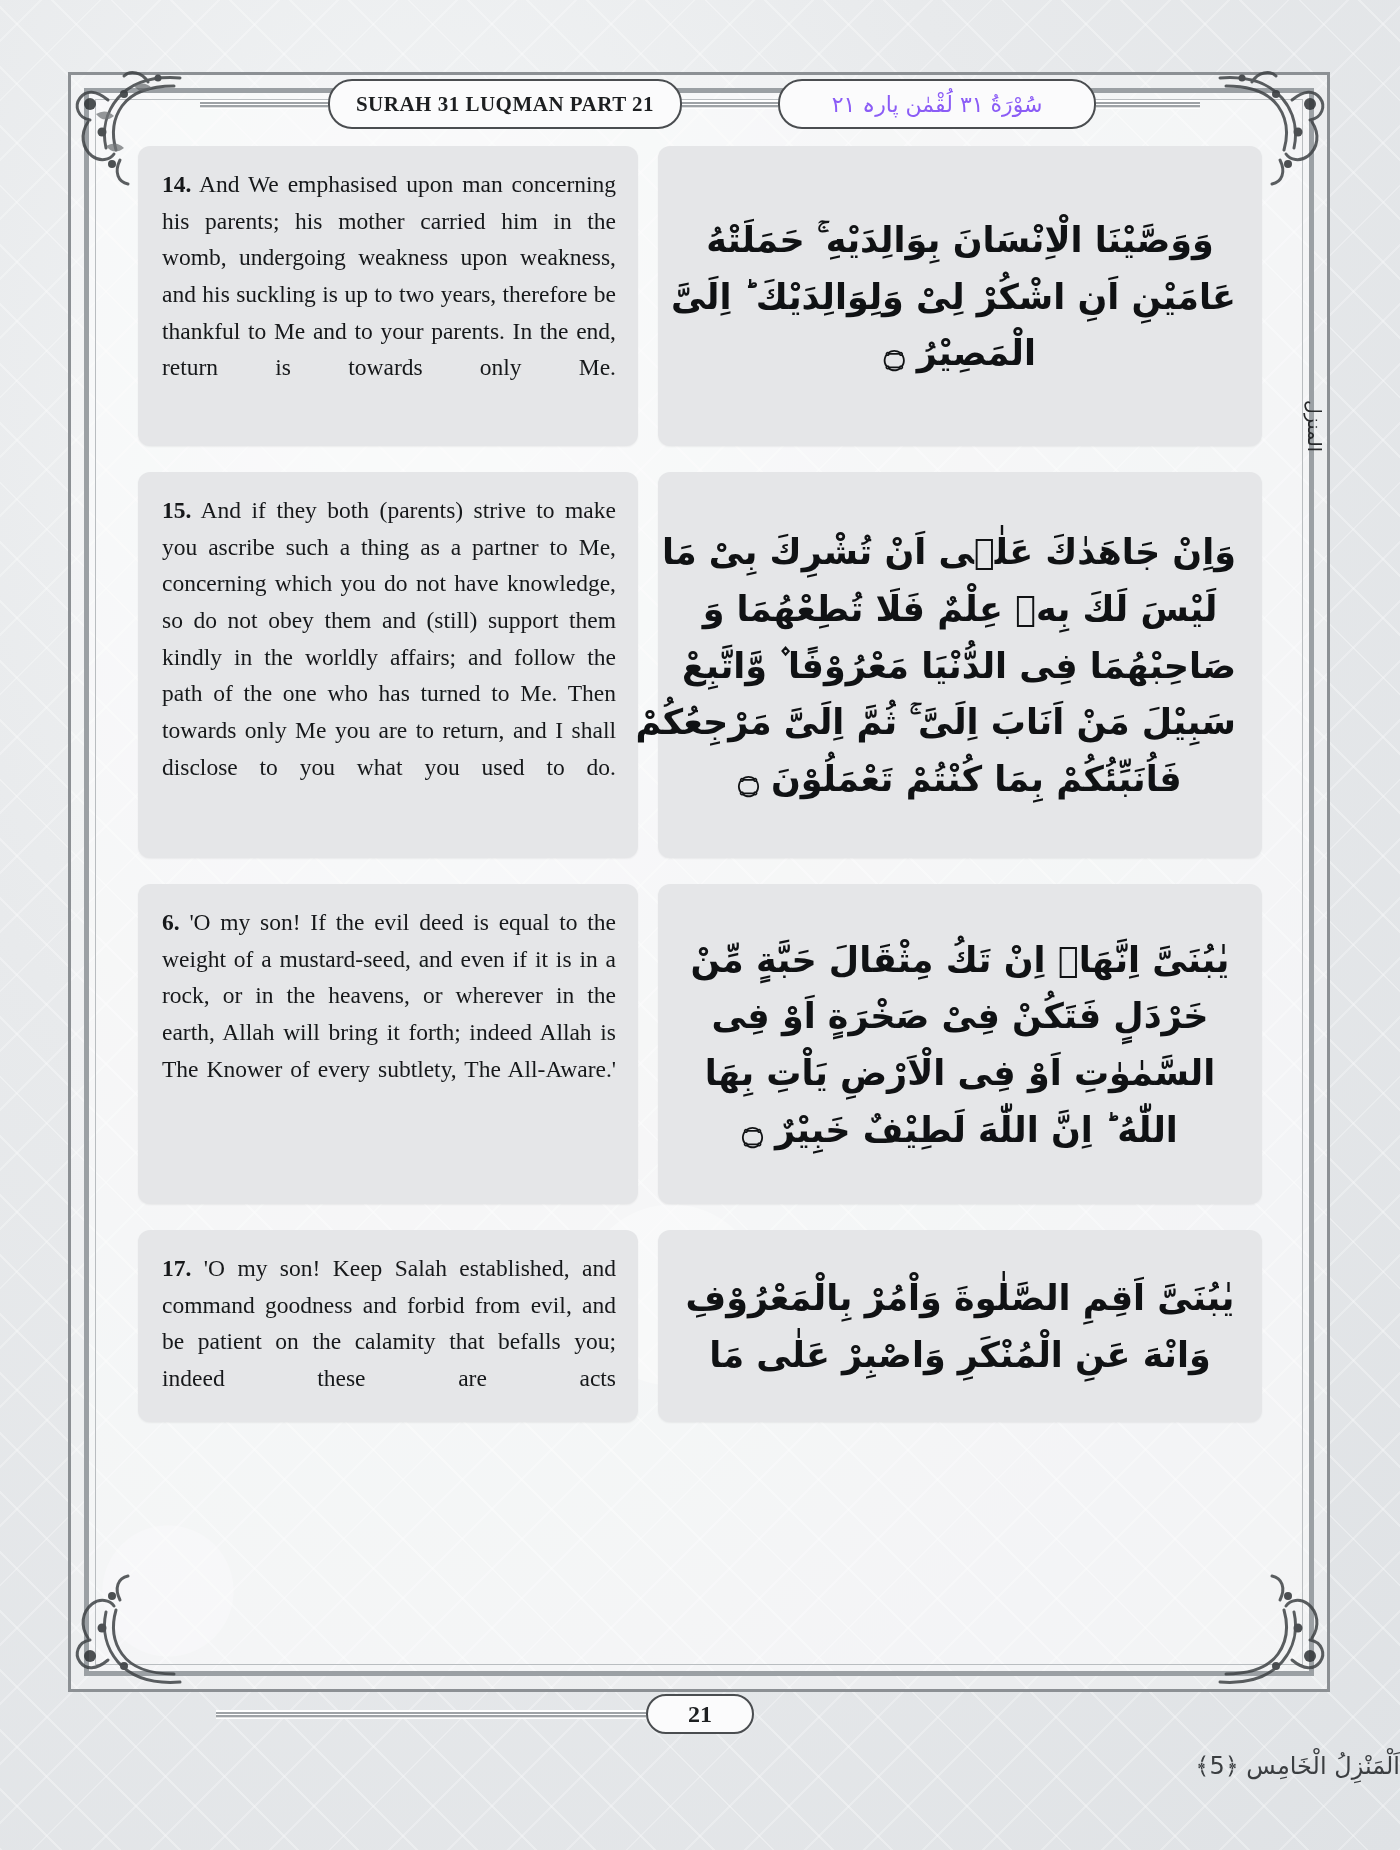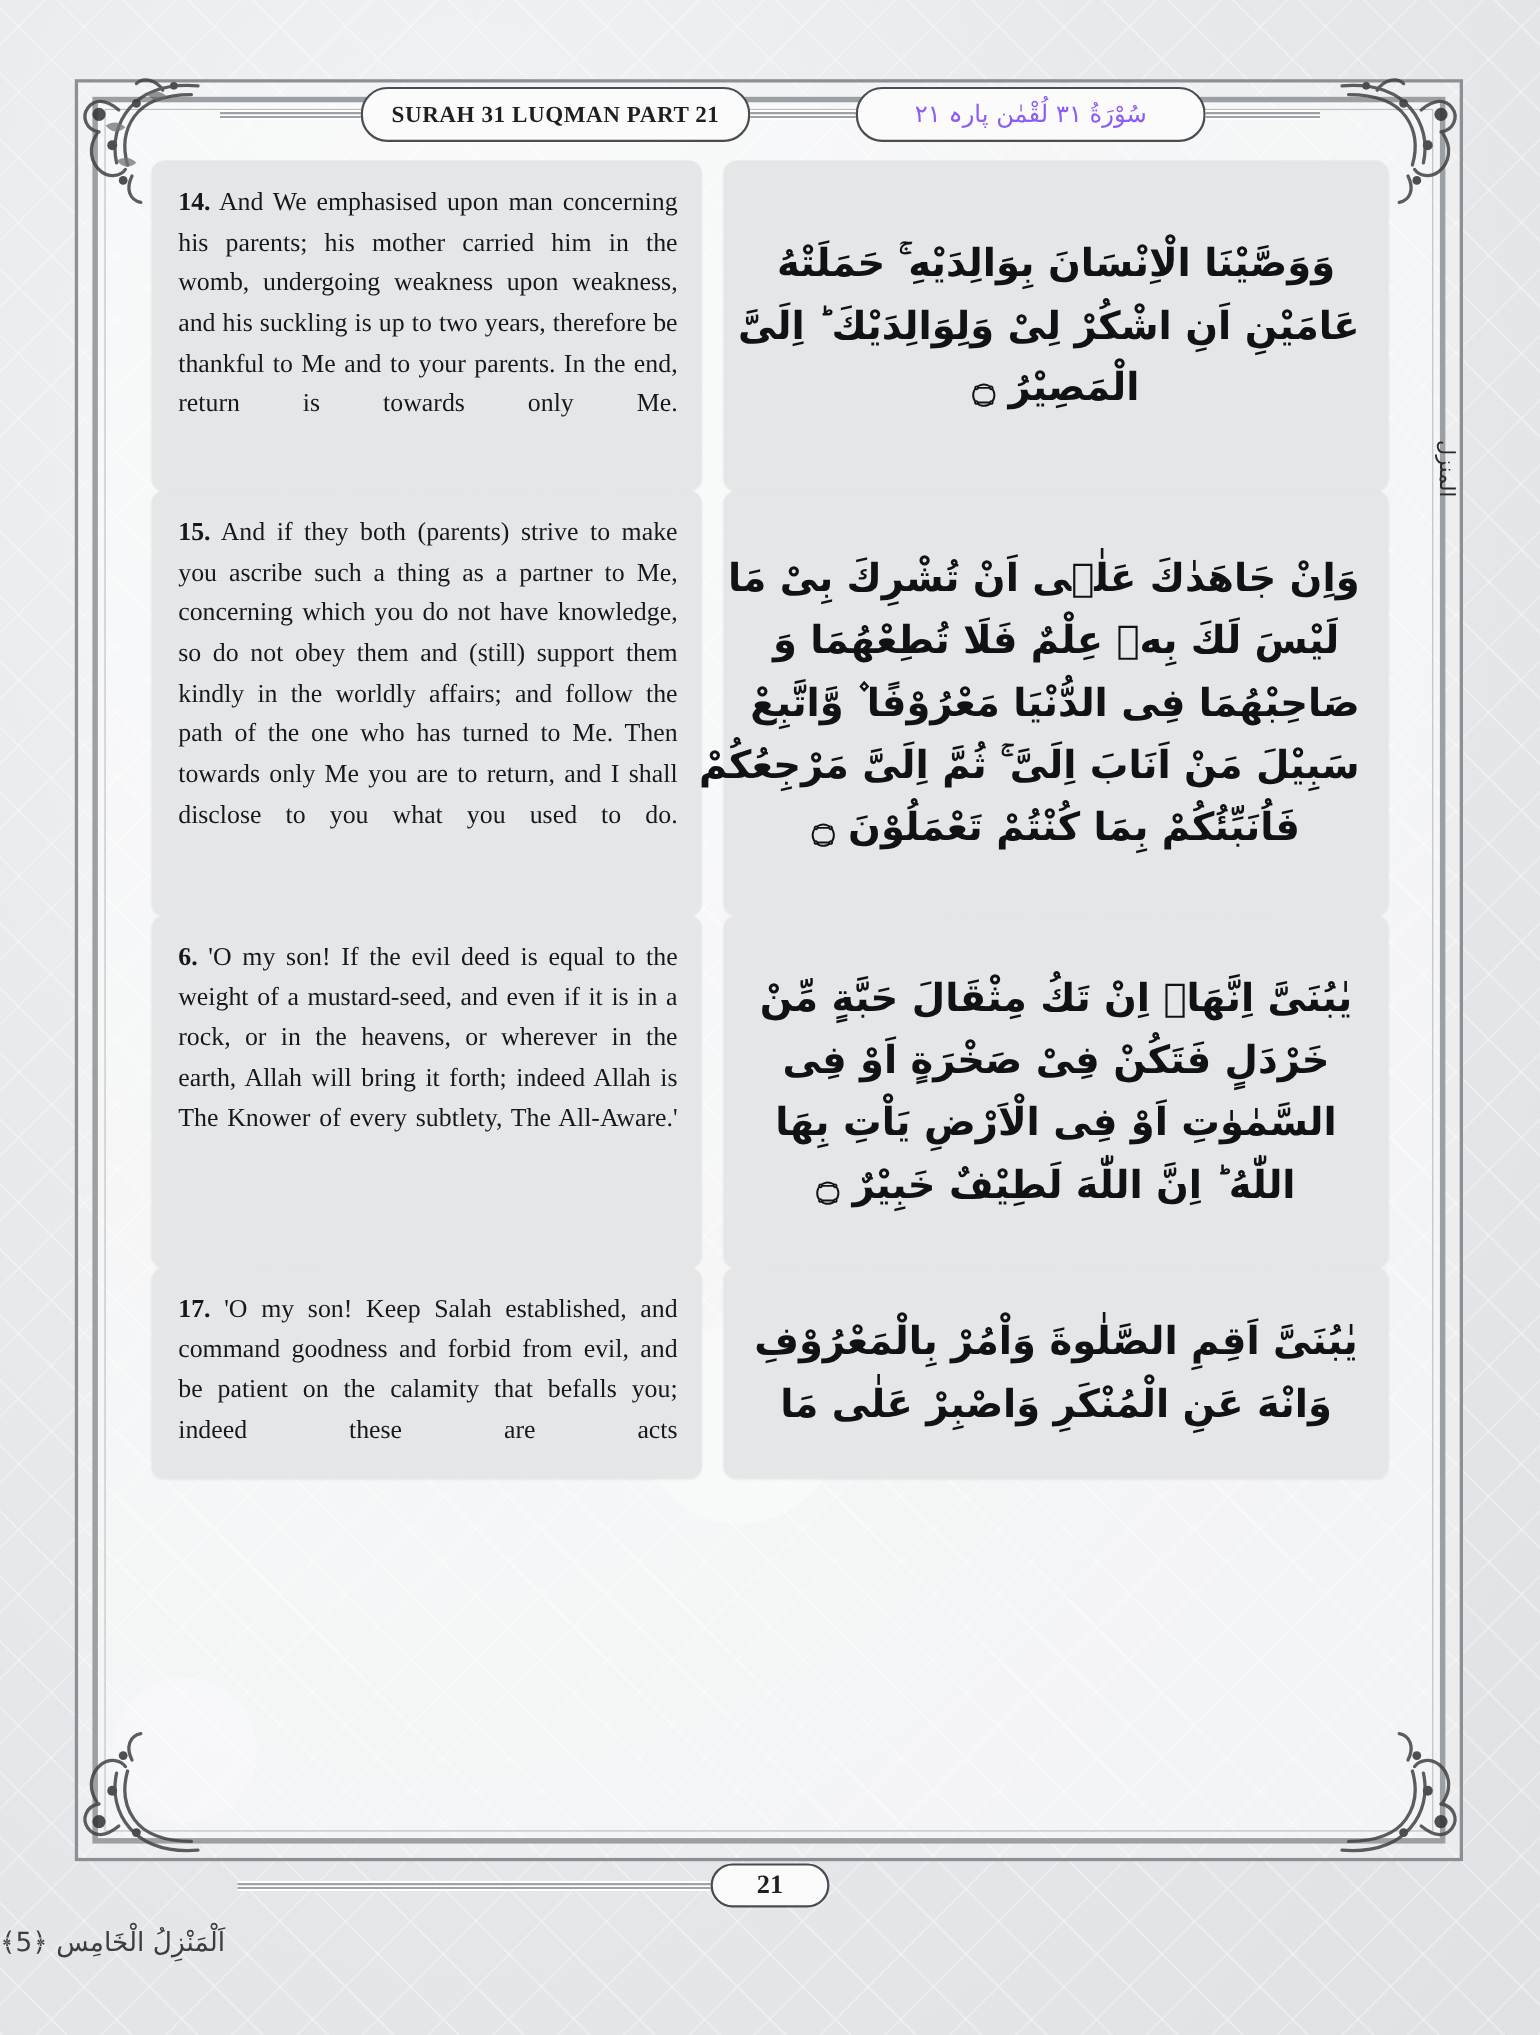--- a/index.html
+++ b/index.html
@@ -129,20 +129,21 @@
     direction: rtl;
   }
 
   
   .content {
     position: absolute;
     left: 138px; top: 146px;
     width: 1124px;
     display: flex;
     flex-direction: column;
+    gap: 26px;
   }
   .verse-row {
     display: flex;
     gap: 20px;
     align-items: stretch;
   }
   .cell {
     background: #e5e6e8;
     border-radius: 12px;
     box-shadow: 0 1px 2px rgba(0,0,0,.06);
@@ -234,21 +235,21 @@
     font-family: "Liberation Serif", serif;
     font-size: 24px;
     font-weight: 700;
     color: #1d1f21;
   }
 
   .footer-meta {
     position: absolute;
     left: 0; top: 1752px;
     width: 1400px;
-    text-align: left;
+    text-align: right;
   }
   .manzil {
     font-family: "DejaVu Sans", sans-serif;
     font-size: 24px;
     color: #3b3e41;
     direction: rtl;
     margin-bottom: 6px;
   }
   .site {
     font-family: "Liberation Sans", sans-serif;

